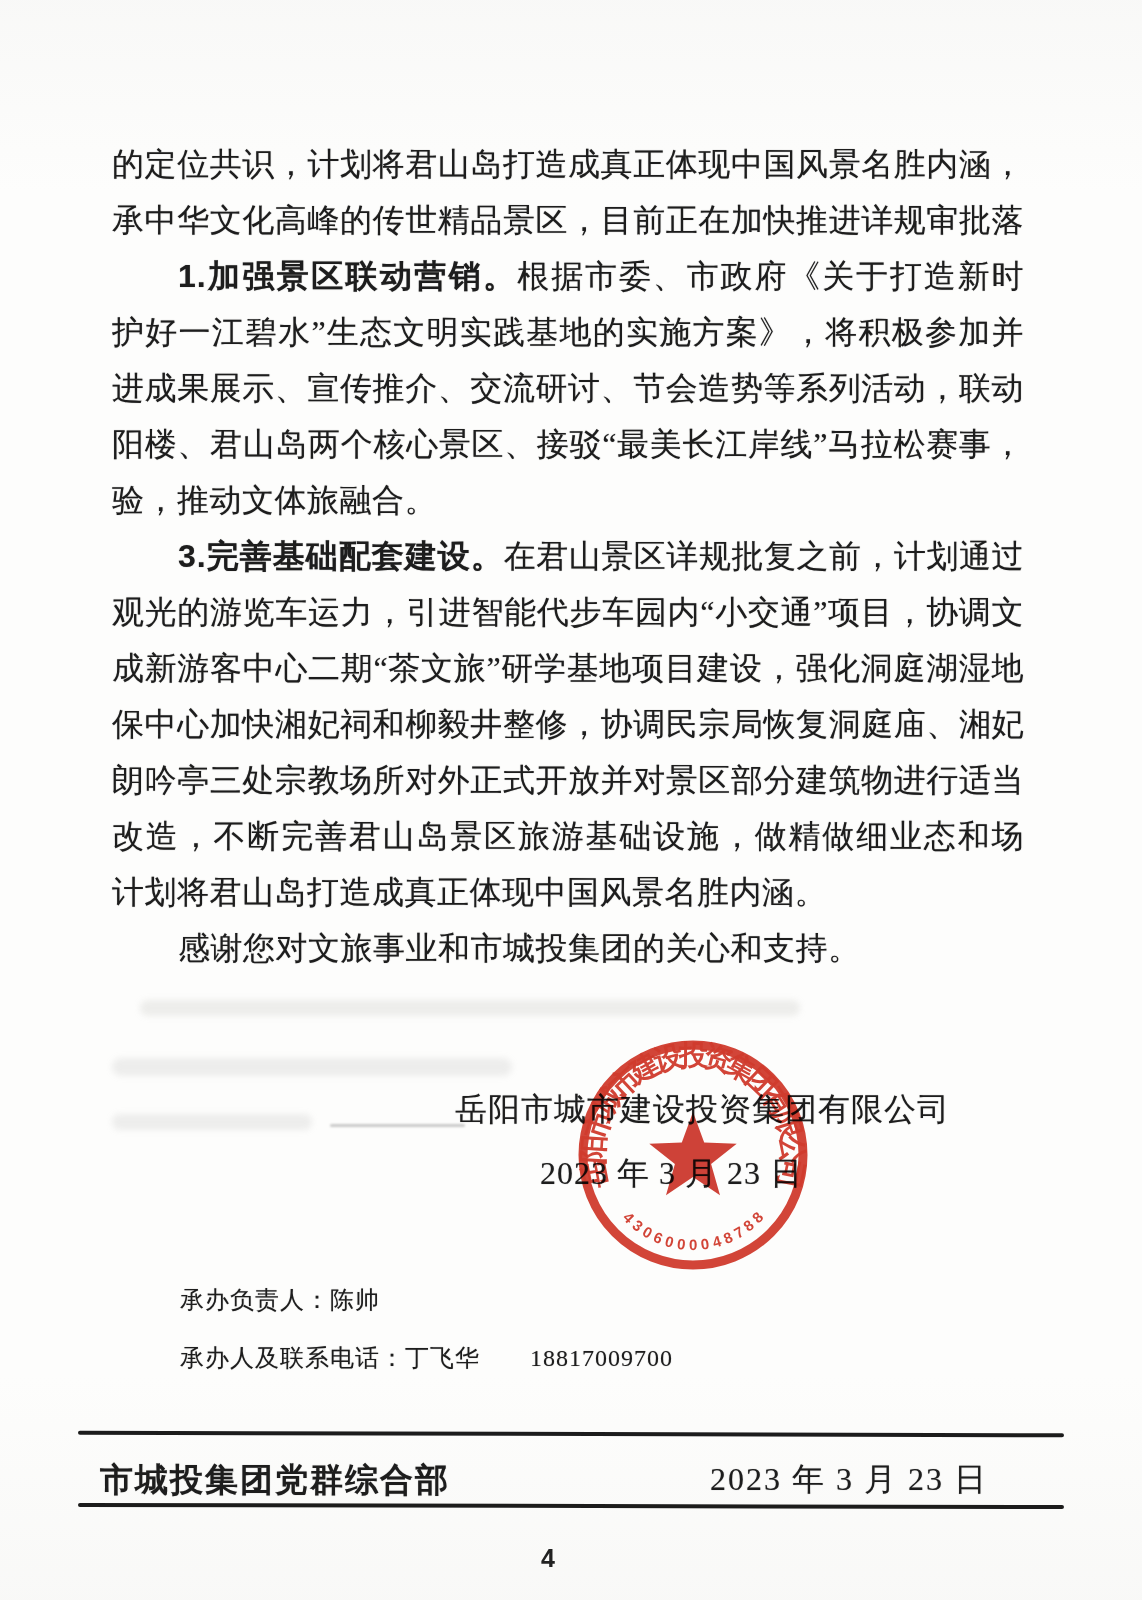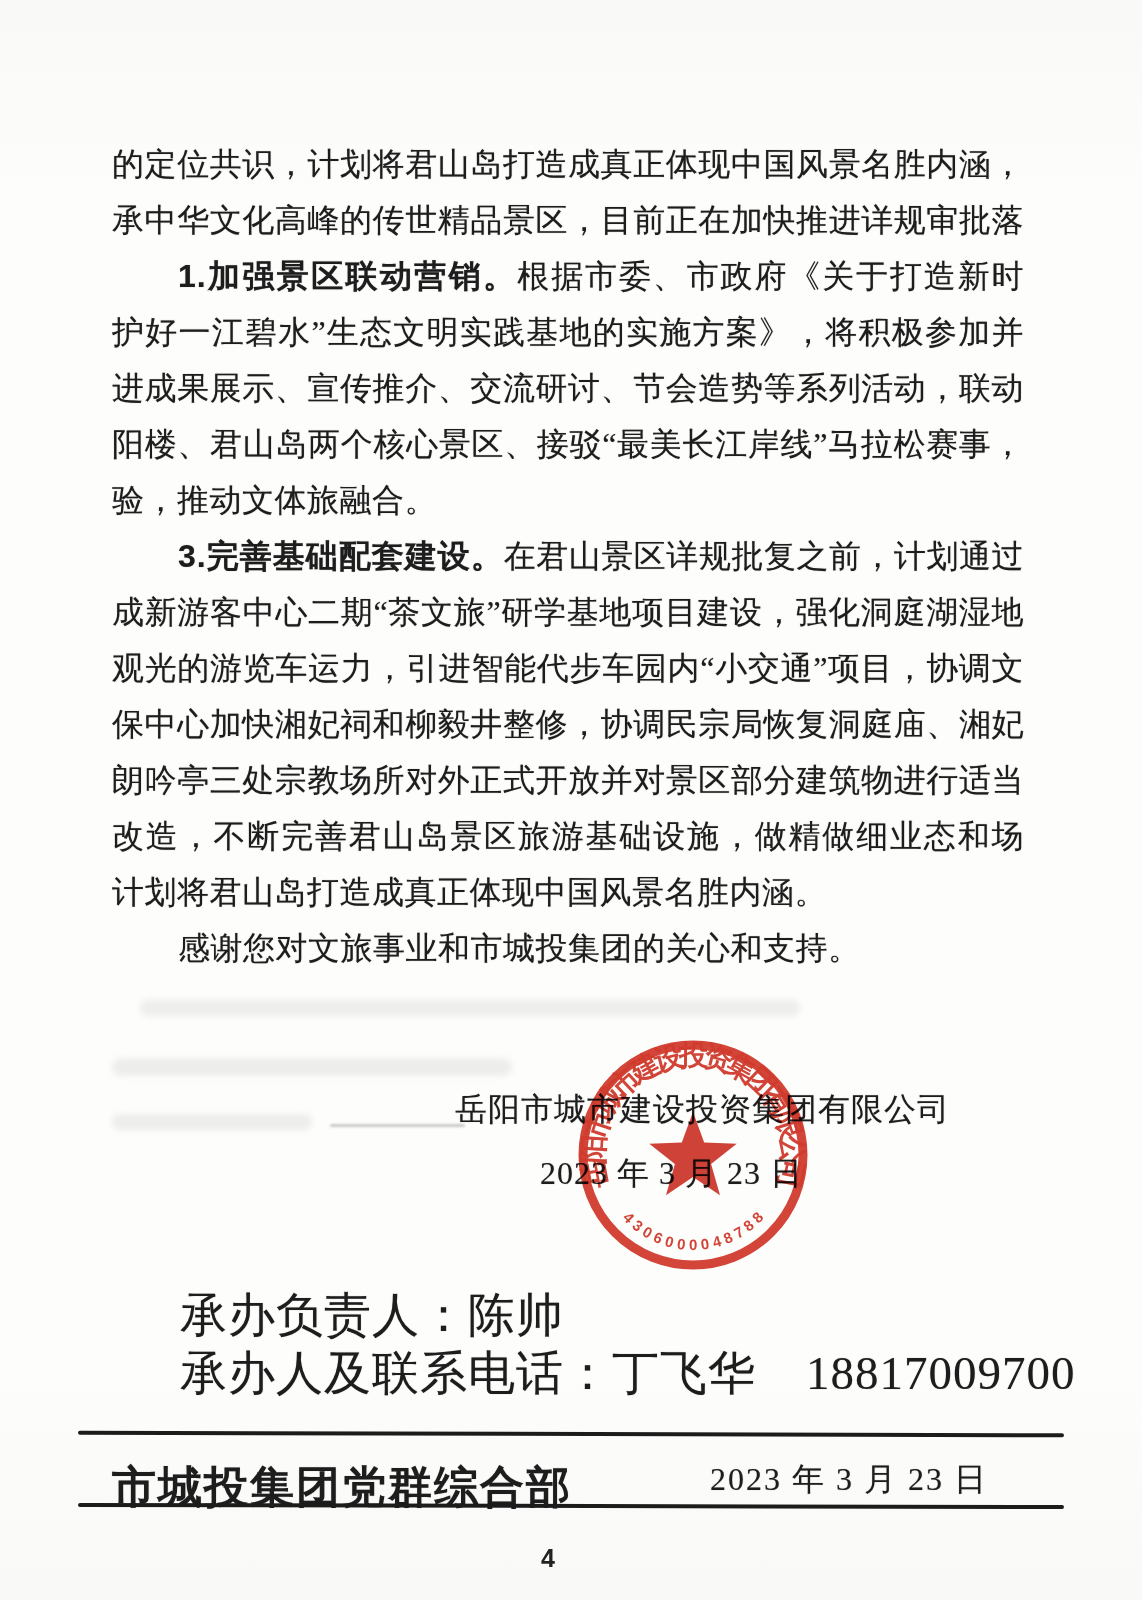--- a/index.html
+++ b/index.html
@@ -37,31 +37,31 @@
   }
   .signature-date{
     position:absolute;left:540px;top:1152px;
     font-size:32px;letter-spacing:1px;white-space:nowrap;
     text-shadow:0 0 1px rgba(20,20,20,.4);
   }
   .stamp{
     position:absolute;left:570px;top:1032px;width:246px;height:246px;
     mix-blend-mode:multiply;opacity:.92;
   }
-  .contact{position:absolute;left:180px;top:1284px;font-size:47px;letter-spacing:1px;
+  .contact{position:absolute;left:180px;top:1284px;font-size:24px;letter-spacing:1px;
     text-shadow:0 0 1px rgba(20,20,20,.4);}
   .contact-row{height:44px;margin-bottom:14px;white-space:nowrap;}
   .phone{margin-left:50px;}
   .footer-rule{position:absolute;left:78px;width:986px;height:4px;background:#1c1c1c;border-radius:2px;}
   .rule-top{top:1432px;transform:rotate(.15deg);}
   .rule-bottom{top:1504px;transform:rotate(.12deg);}
   .footer-dept{
-    position:absolute;left:112px;top:1458px;
+    position:absolute;left:100px;top:1458px;
     font-family:"Liberation Sans","DejaVu Sans",sans-serif;font-weight:700;
-    font-size:44px;letter-spacing:2px;white-space:nowrap;
+    font-size:33px;letter-spacing:2px;white-space:nowrap;
     text-shadow:0 0 1px rgba(20,20,20,.35);
   }
   .footer-date{
     position:absolute;left:710px;top:1458px;
     font-size:32px;letter-spacing:2px;white-space:nowrap;
     text-shadow:0 0 1px rgba(20,20,20,.4);
   }
   .page-number{
     position:absolute;left:528px;top:1544px;width:40px;text-align:center;
     font-family:"Liberation Sans","DejaVu Sans",sans-serif;
@@ -80,22 +80,22 @@
 
   <div class="body-text">
     <div class="line fill">的定位共识，计划将君山岛打造成真正体现中国风景名胜内涵，传</div>
     <div class="line fill">承中华文化高峰的传世精品景区，目前正在加快推进详规审批落地。</div>
     <div class="line fill indent"><span class="bold-head">1.加强景区联动营销。</span><span>根据市委、市政府《关于打造新时代“守</span></div>
     <div class="line fill">护好一江碧水”生态文明实践基地的实施方案》，将积极参加并推</div>
     <div class="line fill">进成果展示、宣传推介、交流研讨、节会造势等系列活动，联动岳</div>
     <div class="line fill">阳楼、君山岛两个核心景区、接驳“最美长江岸线”马拉松赛事，</div>
     <div class="line">验，推动文体旅融合。</div>
     <div class="line fill indent"><span class="bold-head">3.完善基础配套建设。</span><span>在君山景区详规批复之前，计划通过完</span></div>
+    <div class="line fill">观光的游览车运力，引进智能代步车园内“小交通”项目，协调文</div>
     <div class="line fill">成新游客中心二期“茶文旅”研学基地项目建设，强化洞庭湖湿地</div>
-    <div class="line fill">观光的游览车运力，引进智能代步车园内“小交通”项目，协调文</div>
     <div class="line fill">保中心加快湘妃祠和柳毅井整修，协调民宗局恢复洞庭庙、湘妃祠、</div>
     <div class="line fill">朗吟亭三处宗教场所对外正式开放并对景区部分建筑物进行适当</div>
     <div class="line fill">改造，不断完善君山岛景区旅游基础设施，做精做细业态和场景，</div>
     <div class="line">计划将君山岛打造成真正体现中国风景名胜内涵。</div>
     <div class="line indent">感谢您对文旅事业和市城投集团的关心和支持。</div>
   </div>
 
   <div class="bleed bleed-1"></div>
   <div class="bleed bleed-2"></div>
   <div class="bleed bleed-3"></div>

